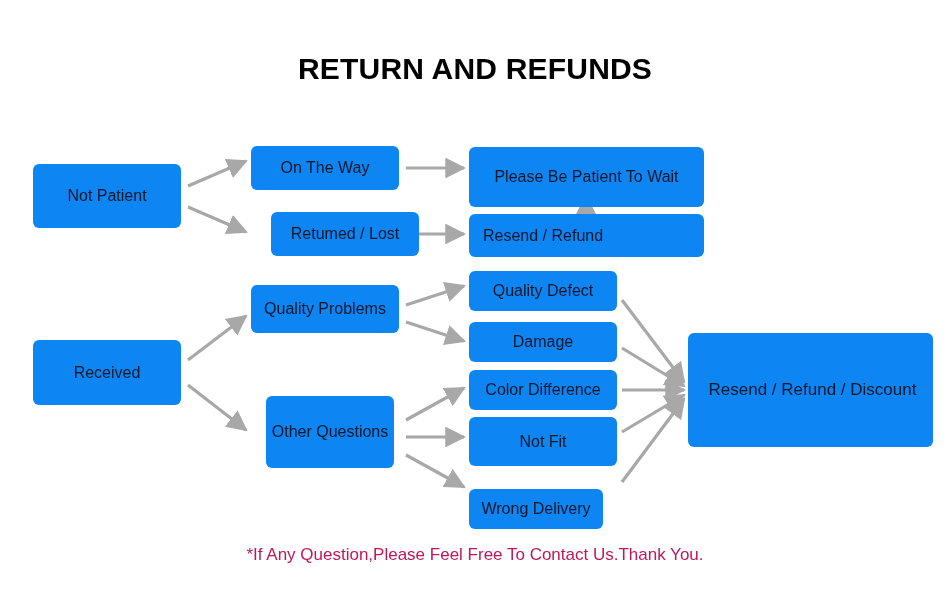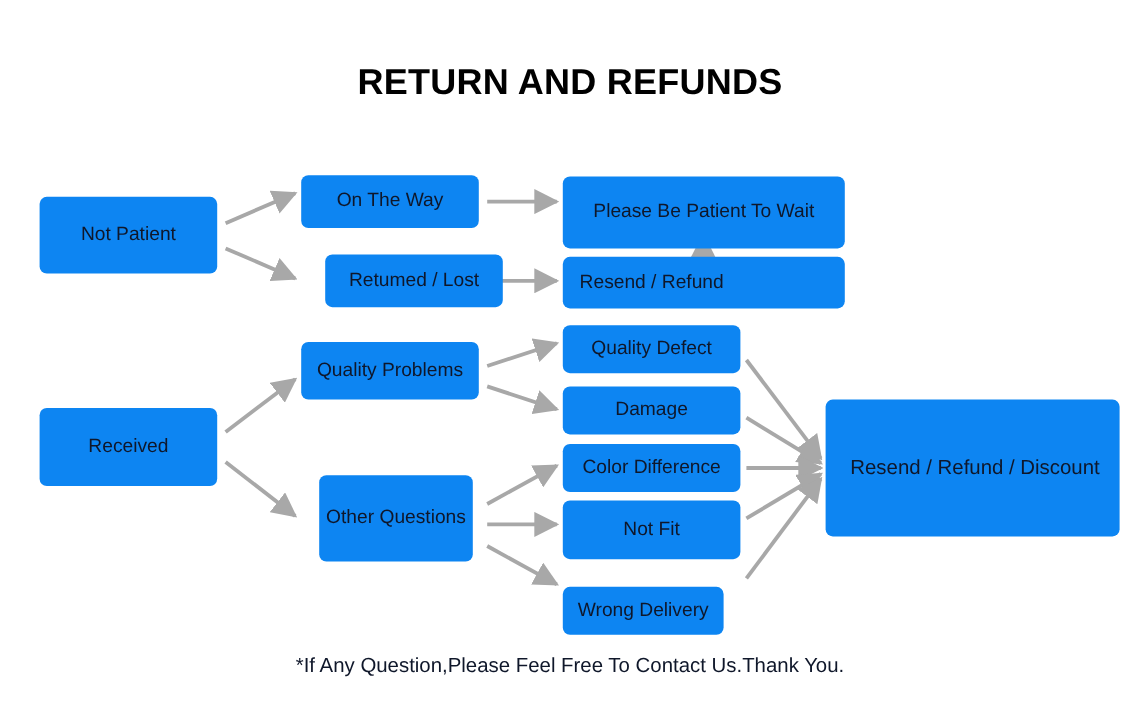--- a/index.html
+++ b/index.html
@@ -36,21 +36,21 @@
     color: #000000;
     letter-spacing: 0.2px;
   }
   .footer {
     position: absolute;
     left: 0;
     top: 545px;
     width: 950px;
     text-align: center;
     font-size: 17px;
-    color: #0f172a;
+    color: #be185d;
   }
   .node {
     position: absolute;
     box-sizing: border-box;
     background: #0d85f2;
     border-radius: 6px;
     color: #0f172a;
     display: flex;
     align-items: center;
     font-size: 16px;

